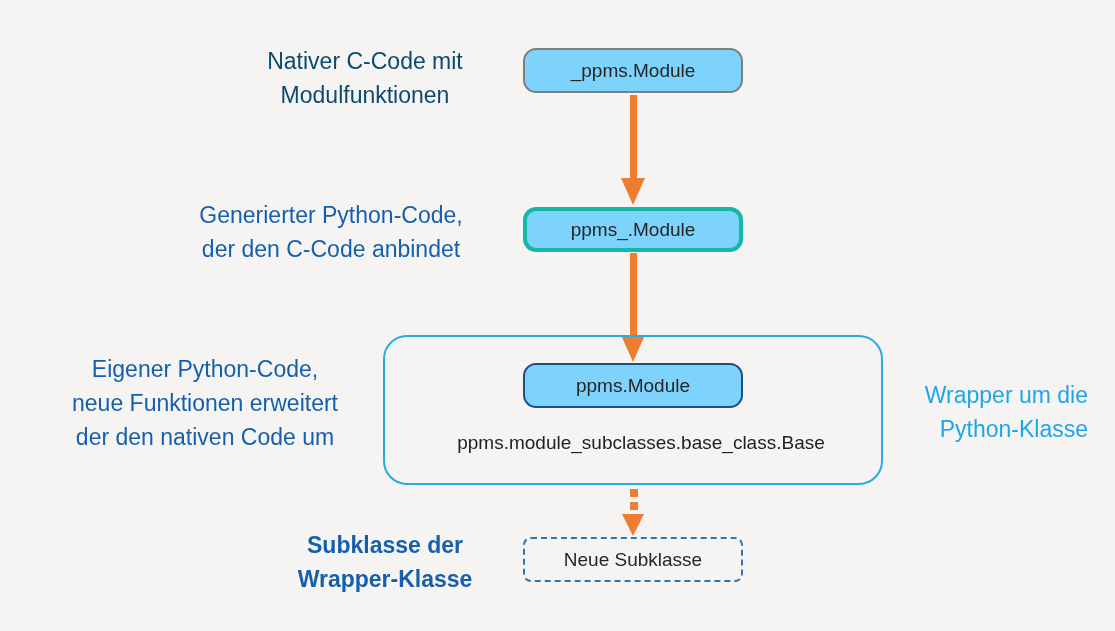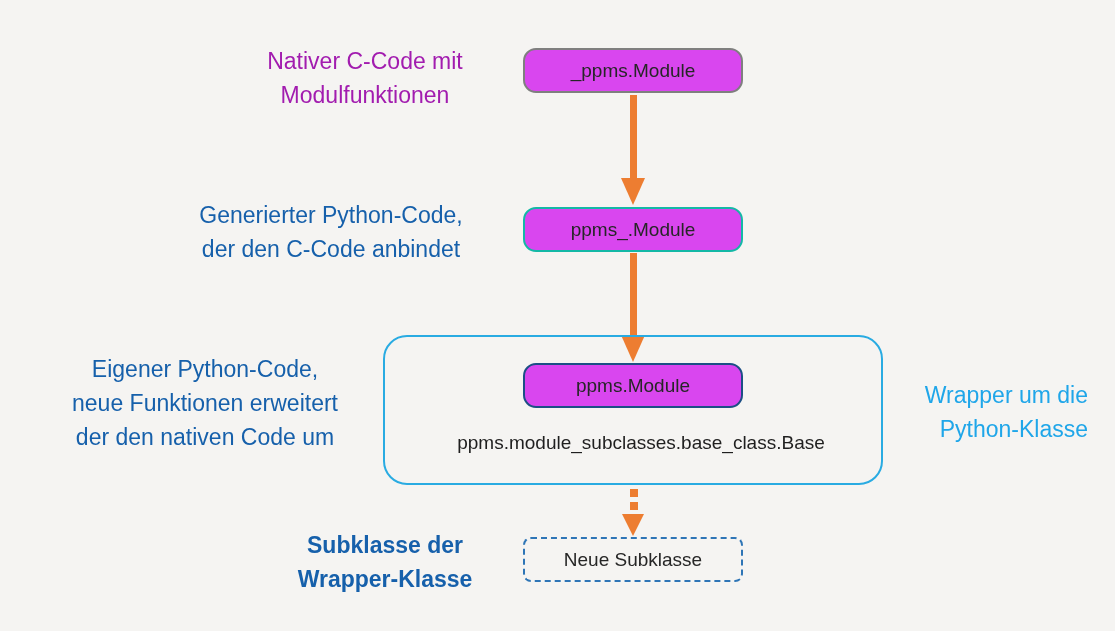--- a/index.html
+++ b/index.html
@@ -14,31 +14,31 @@
     height: 631px;
     background: #f5f4f2;
     overflow: hidden;
   }
   .node-box {
     position: absolute;
     left: 523px;
     width: 220px;
     height: 45px;
     box-sizing: border-box;
-    background: #d946ef;
+    background: #7dd3fc;
     border-radius: 13px;
     display: flex;
     align-items: center;
     justify-content: center;
     font-size: 19px;
     color: #262626;
     z-index: 6;
   }
   #native-box   { top: 48px;  border: 2px solid #7f7f7f; }
-  #generated-box{ top: 207px; border: 2px solid #14b8a6; }
+  #generated-box{ top: 207px; border: 4px solid #14b8a6; }
   #wrapped-box  { top: 363px; border: 2px solid #1c4f85; }
   #subclass-box { top: 537px; border: 2px dashed #2e75b6; background: transparent; border-radius: 8px; align-items: center; }
 
   #wrapper-container {
     position: absolute;
     left: 383px;
     top: 335px;
     width: 500px;
     height: 150px;
     box-sizing: border-box;
@@ -59,21 +59,21 @@
     padding-left: 8px;
   }
 
   .side-label {
     position: absolute;
     text-align: center;
     font-size: 23px;
     line-height: 34px;
     z-index: 1;
   }
-  .gray-label { color: #a21caf; }
+  .gray-label { color: #0c4a6e; }
   .blue-label { color: #1660ab; }
   .cyan-label { color: #1fa6e9; }
 
   #native-label    { left: 220px; top: 44px;  width: 290px; }
   #generated-label { left: 166px; top: 198px; width: 330px; }
   #own-code-label  { left: 30px;  top: 352px; width: 350px; }
   #wrapper-label   { left: 888px; top: 378px; width: 200px; text-align: right; }
   #subclass-label  { left: 285px; top: 528px; width: 200px; font-weight: bold; }
   .arrow-shaft {
     position: absolute;

